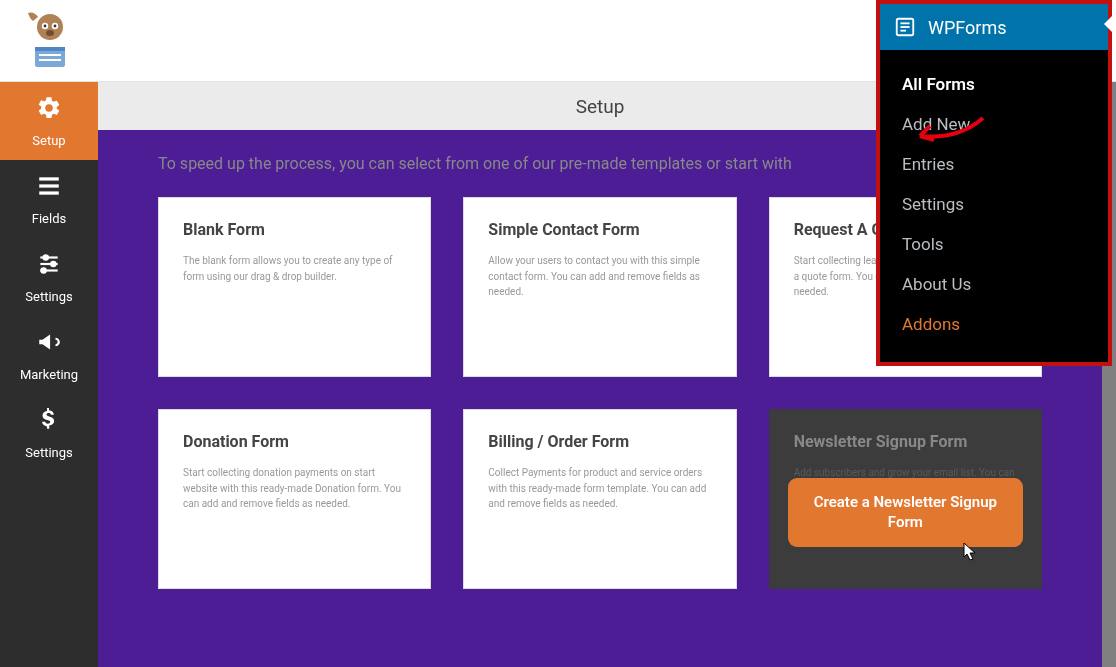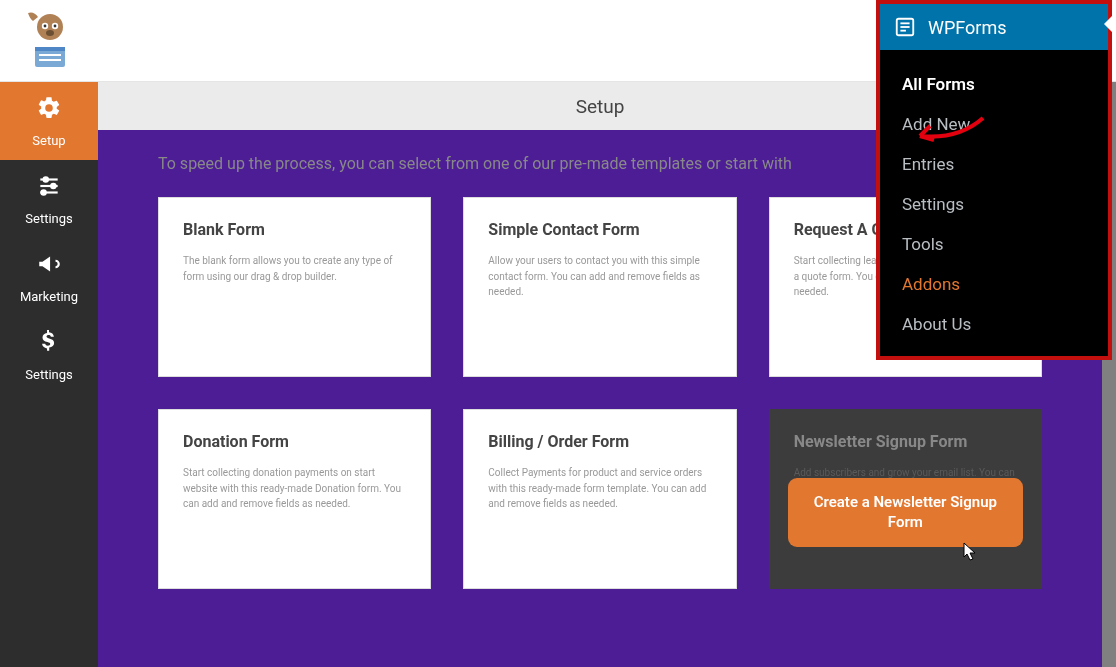--- a/index.html
+++ b/index.html
@@ -150,21 +150,21 @@
 .admin-menu-header .hicon { margin-right: 12px; display: inline-flex; }
 .admin-menu-header .arrow {
   position: absolute;
   right: -4px;
   top: 12px;
   width: 0; height: 0;
   border-top: 8px solid transparent;
   border-bottom: 8px solid transparent;
   border-right: 8px solid #fff;
 }
-.admin-menu-items { padding: 14px 0 12px 0; text-decoration: underline; }
+.admin-menu-items { padding: 14px 0 18px 0; text-decoration: underline; }
 .admin-menu-item {
   padding: 10px 22px;
   font-size: 17px;
   color: #b9bec3;
   cursor: pointer;
 }
 .admin-menu-item.bold { color: #fff; font-weight: 600; }
 .admin-menu-item.highlight { color: #e27730; }
 
 .red-arrow {
@@ -202,20 +202,30 @@
     <div class="sidebar-item active">
       <span class="icon">
         <svg width="26" height="26" viewBox="0 0 24 24" fill="#fff">
             <path d="M19.14 12.94a7.07 7.07 0 000-1.88l2.03-1.58a.5.5 0 00.12-.64l-1.92-3.32a.5.5 0 00-.61-.22l-2.39.96a7.03 7.03 0 00-1.62-.94l-.36-2.54A.5.5 0 0013.9 2h-3.84a.5.5 0 00-.49.42l-.36 2.54c-.58.24-1.12.55-1.62.94l-2.39-.96a.5.5 0 00-.61.22L2.67 8.48a.5.5 0 00.12.64l2.03 1.58a7.07 7.07 0 000 1.88l-2.03 1.58a.5.5 0 00-.12.64l1.92 3.32c.14.24.43.34.61.22l2.39-.96c.5.39 1.04.7 1.62.94l.36 2.54c.4.24.25.42.49.42h3.84a.5.5 0 00.49-.42l.36-2.54c.58-.24 1.12-.55 1.62-.94l2.39.96c.24.1.5 0 .61-.22l1.92-3.32a.5.5 0 00-.12-.64l-2.03-1.58zM12 15.5A3.5 3.5 0 1115.5 12 3.5 3.5 0 0112 15.5z"></path>
           </svg>
       </span>
       <span class="label">Setup</span>
     </div>
     <div class="sidebar-item">
       <span class="icon">
+        <svg width="26" height="26" viewBox="0 0 24 24" fill="#fff">
+            <rect x="3" y="4" width="18" height="3"></rect>
+            <rect x="3" y="10.5" width="18" height="3"></rect>
+            <rect x="3" y="17" width="18" height="3"></rect>
+          </svg>
+      </span>
+      <span class="label">Fields</span>
+    </div>
+    <div class="sidebar-item">
+      <span class="icon">
         <svg width="26" height="26" viewBox="0 0 24 24" fill="none" stroke="#fff" stroke-width="2">
             <line x1="4" y1="6" x2="20" y2="6"></line>
             <circle cx="9" cy="6" r="2" fill="#fff"></circle>
             <line x1="4" y1="12" x2="20" y2="12"></line>
             <circle cx="16" cy="12" r="2" fill="#fff"></circle>
             <line x1="4" y1="18" x2="20" y2="18"></line>
             <circle cx="7" cy="18" r="2" fill="#fff"></circle>
           </svg>
       </span>
       <span class="label">Settings</span>
@@ -299,22 +309,22 @@
     </span>
     <span>WPForms</span>
     <span class="arrow"></span>
   </div>
   <div class="admin-menu-items">
     <div class="admin-menu-item bold">All Forms</div>
     <div class="admin-menu-item">Add New</div>
     <div class="admin-menu-item">Entries</div>
     <div class="admin-menu-item">Settings</div>
     <div class="admin-menu-item">Tools</div>
+    <div class="admin-menu-item">About Us</div>
     <div class="admin-menu-item highlight">Addons</div>
-    <div class="admin-menu-item">About Us</div>
   </div>
 </div>
 
 <div class="red-arrow">
   <svg width="80" height="40" viewBox="0 0 80 40">
     <path d="M75 8 Q 50 30 12 26" stroke="#e3000f" stroke-width="4" fill="none"></path>
     <path d="M12 26 l10 -10 M12 26 l14 4" stroke="#e3000f" stroke-width="4" fill="none"></path>
   </svg>
 </div>
 

